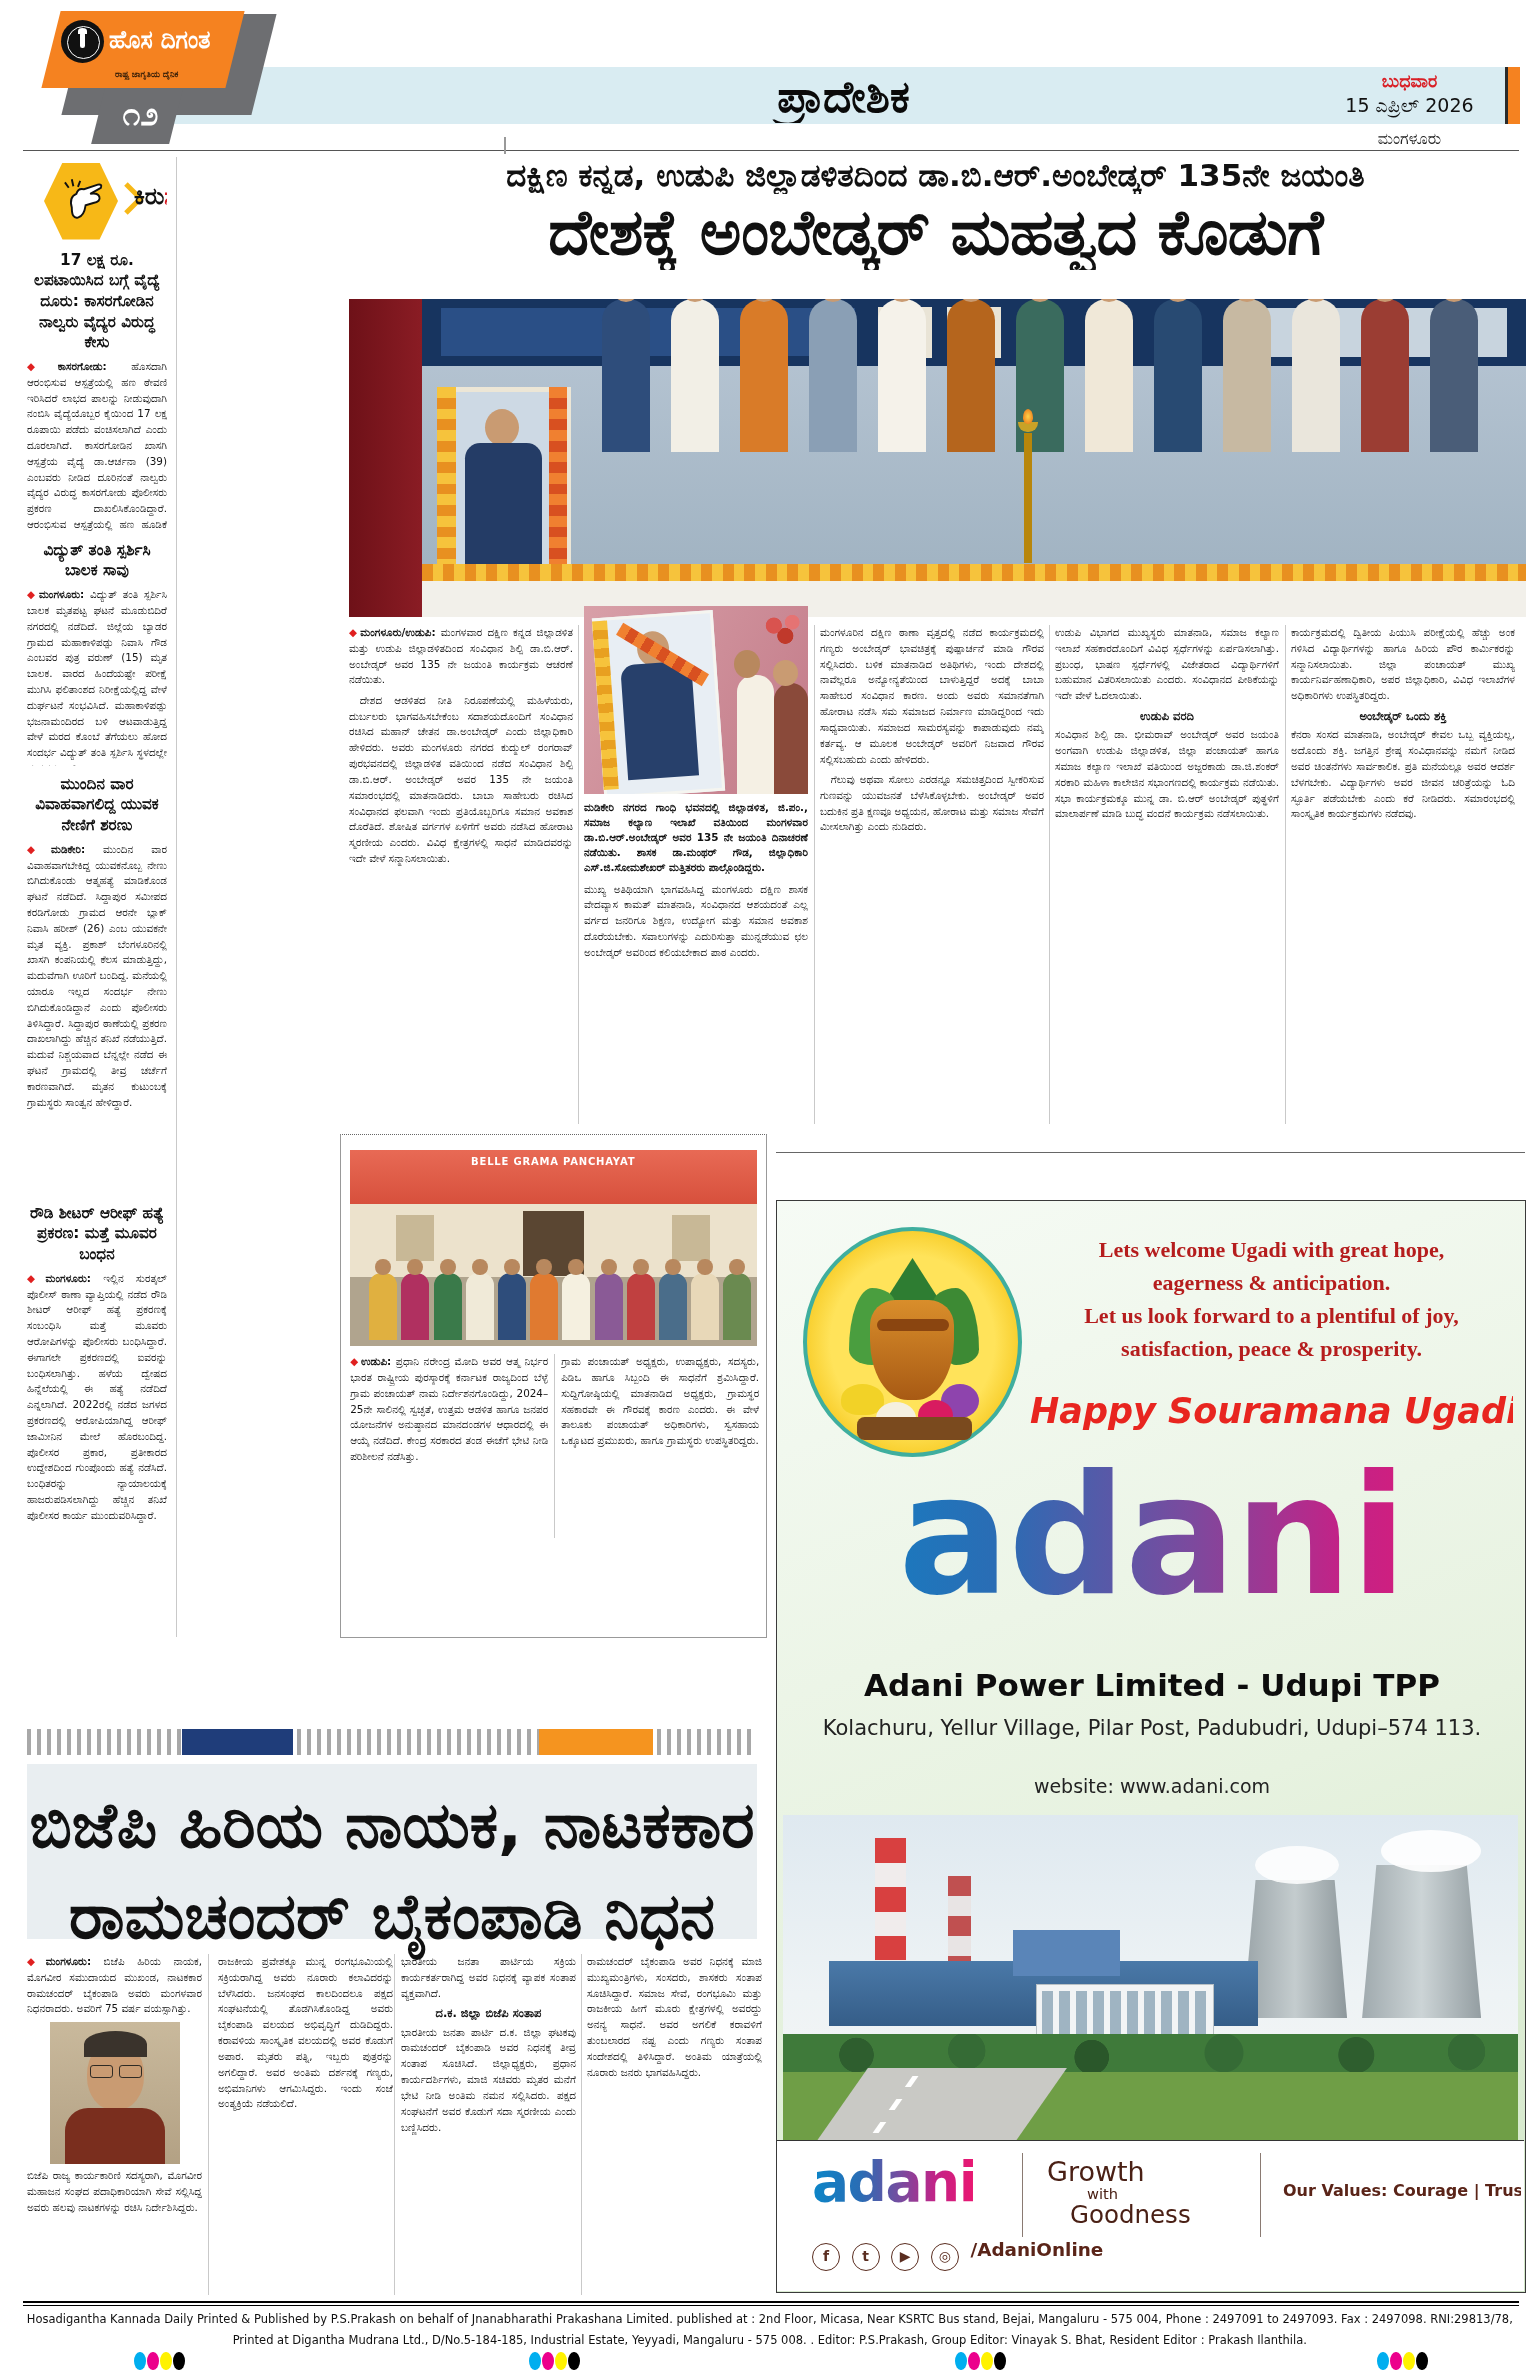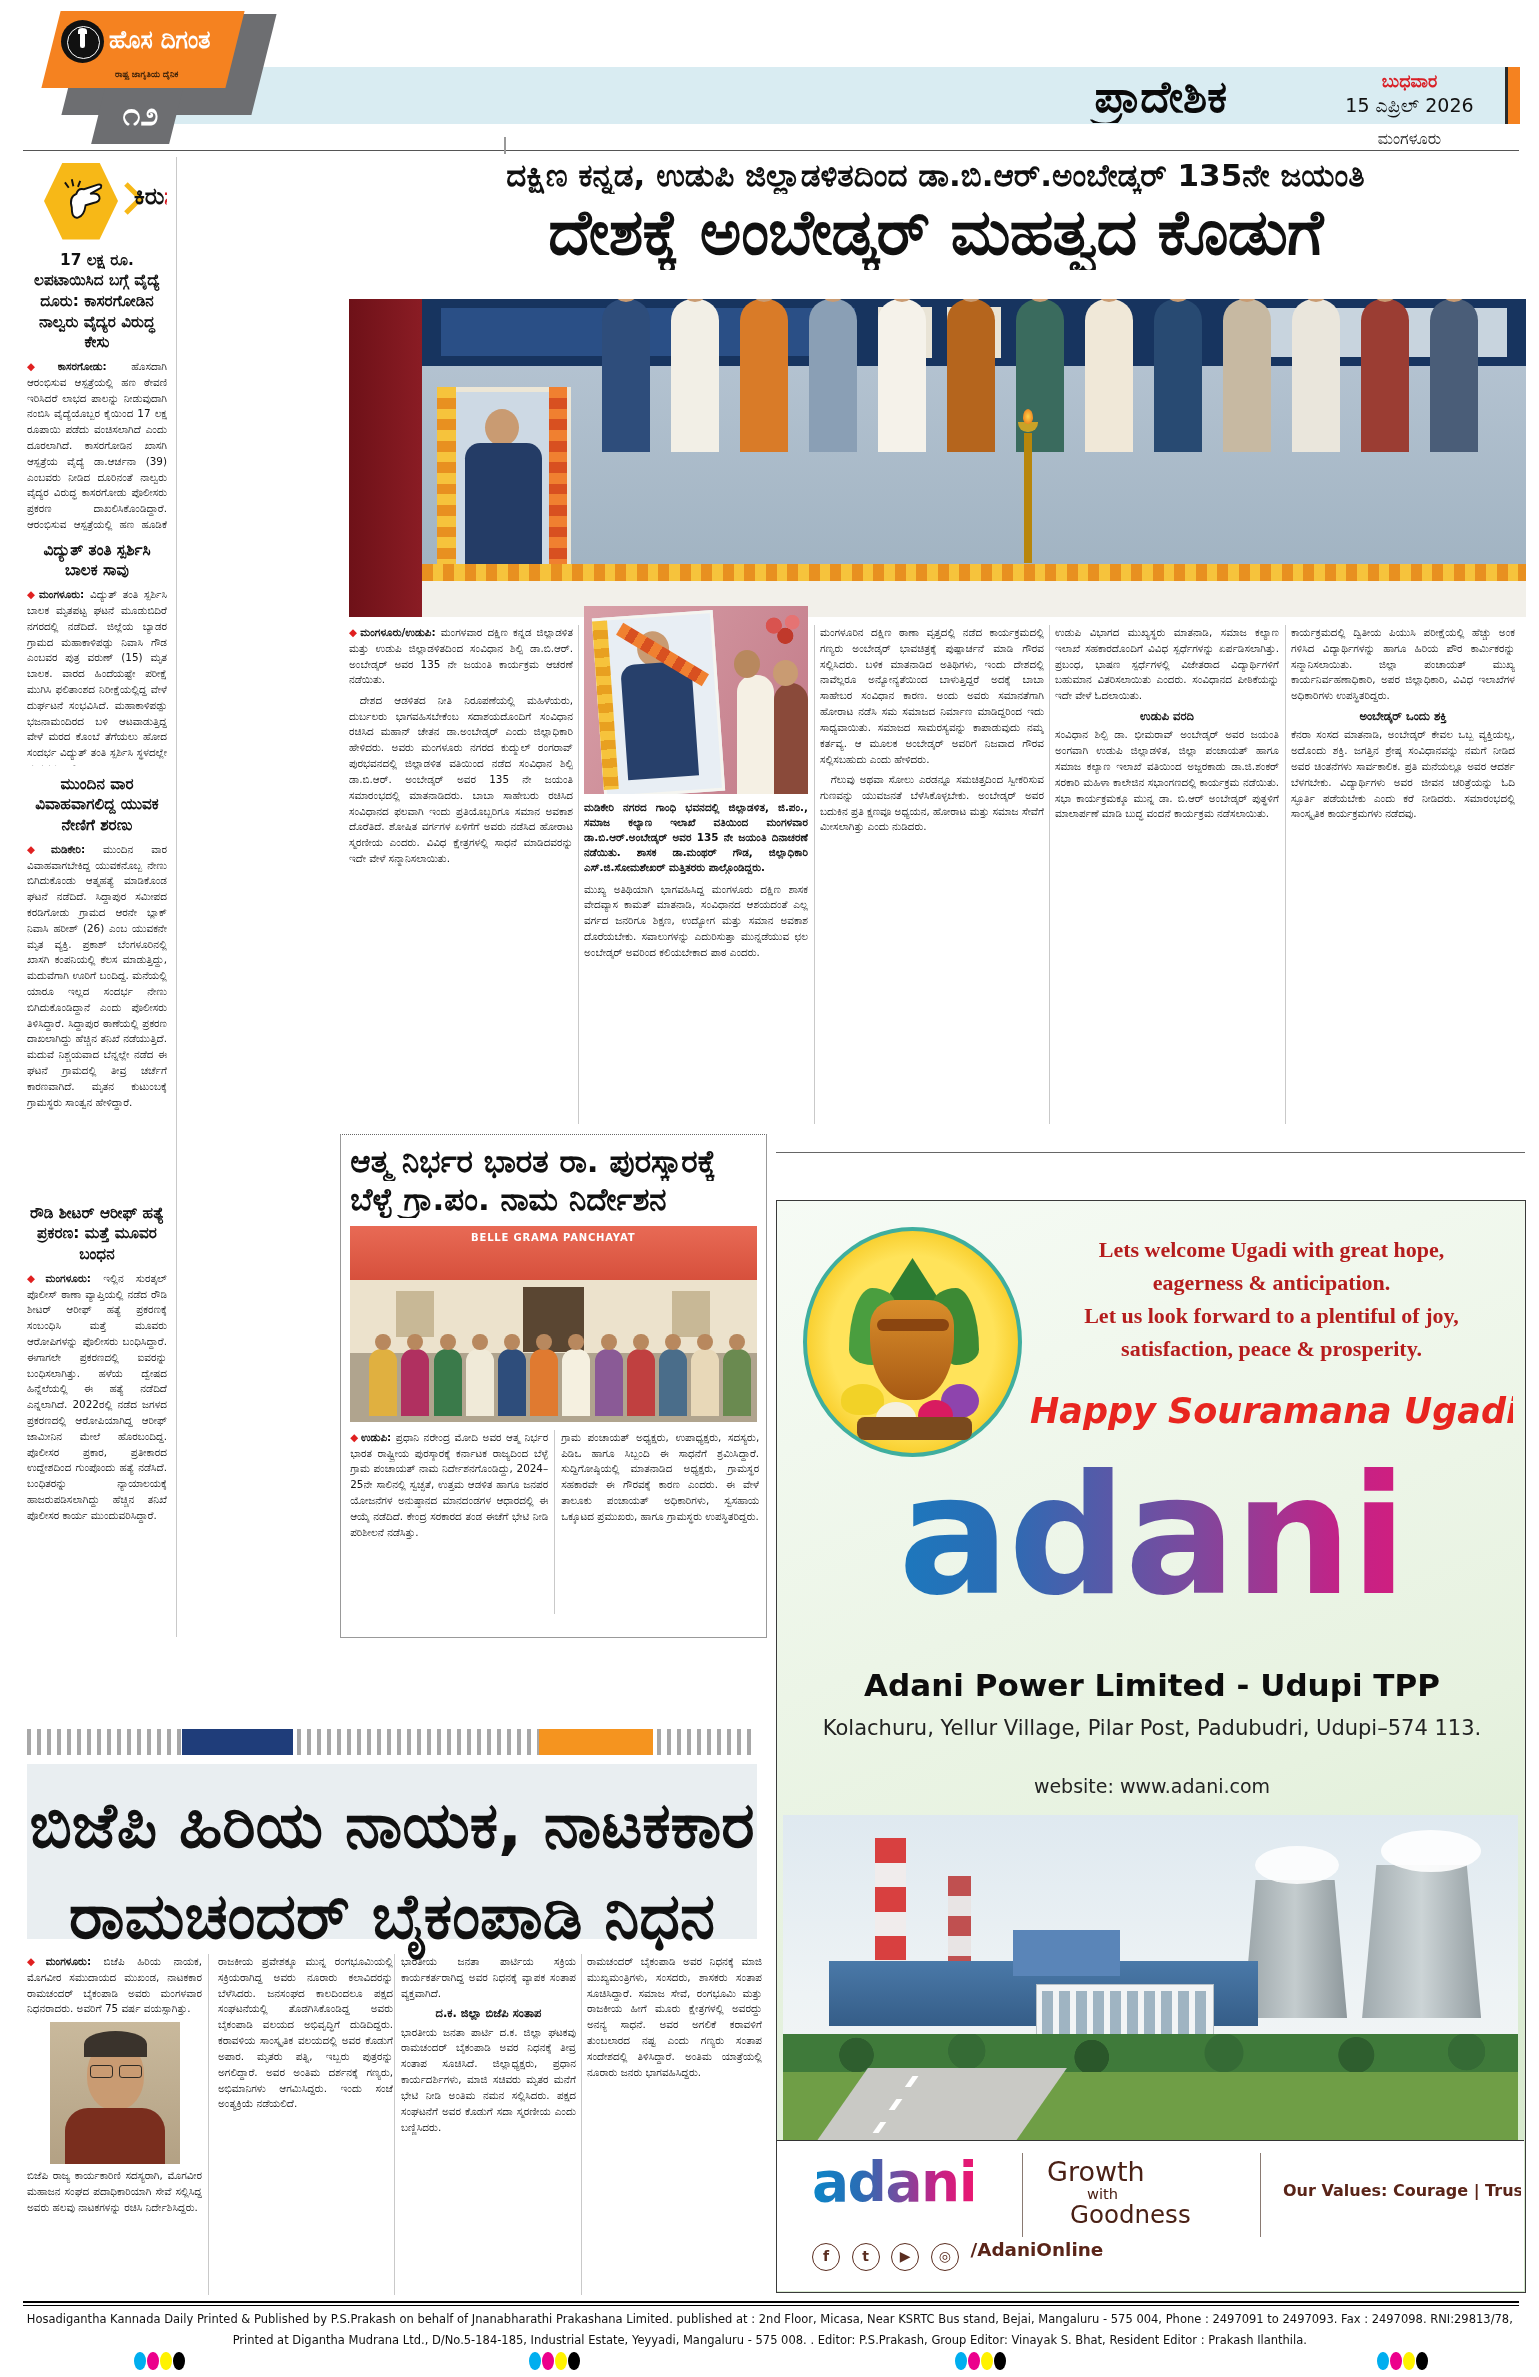--- a/index.html
+++ b/index.html
@@ -43,21 +43,21 @@
   <div class="abs" style="left:106px;top:95px;width:69px;text-align:center;color:#fff;font-size:32px;font-weight:bold;">೧೨</div>
 
   <div class="abs" style="left:61px;top:20px;width:43px;height:43px;border-radius:50%;background:#111;">
     <div class="abs" style="left:6.1px;top:6.1px;width:31px;height:31px;border-radius:50%;border:1.5px solid #fff;"></div>
     <div class="abs" style="left:19px;top:12.3px;width:4.6px;height:15.3px;background:#fff;border-radius:2.3px;"></div>
     <div class="abs" style="left:17px;top:7.7px;width:9.2px;height:6.1px;border-radius:50% 50% 0 0;background:#fff;"></div>
   </div>
   <div class="abs" style="left:109px;top:24.5px;width:123px;color:#fff;font-size:25px;font-weight:bold;white-space:nowrap;overflow:hidden;transform:scaleX(.92);transform-origin:left;">ಹೊಸ ದಿಗಂತ</div>
   <div class="abs" style="left:115px;top:69px;width:115px;color:#3a2008;font-size:8.4px;font-weight:bold;white-space:nowrap;overflow:hidden;">ರಾಷ್ಟ್ರ ಜಾಗೃತಿಯ ದೈನಿಕ</div>
 
-  <div class="abs" style="left:460px;top:71px;width:767px;text-align:right;font-size:44px;font-weight:bold;color:#0a0a0a;white-space:nowrap;overflow:hidden;">ಪ್ರಾದೇಶಿಕ</div>
+  <div class="abs" style="left:460px;top:71px;width:767px;text-align:center;font-size:44px;font-weight:bold;color:#0a0a0a;white-space:nowrap;overflow:hidden;">ಪ್ರಾದೇಶಿಕ</div>
 
   <div class="abs ctr" style="left:1319px;top:71px;width:181px;">
     <div style="color:#d92027;font-weight:bold;font-size:17.6px;">ಬುಧವಾರ</div>
     <div style="color:#111;font-size:19px;margin-top:1.5px;">15 ಎಪ್ರಿಲ್ 2026</div>
   </div>
   <div class="abs ctr" style="left:1319px;top:129px;width:181px;font-size:16px;color:#222;">ಮಂಗಳೂರು</div>
 
   <div class="abs" style="left:23px;top:150px;width:1496px;height:0.8px;background:#555;"></div>
   <div class="abs" style="left:504px;top:137px;width:1.5px;height:17px;background:#999;"></div>
 </div>
@@ -197,24 +197,20 @@
     </div>
 </div>
 
 <div class="abs vline" style="left:578px;top:625px;height:499px;"></div>
 <div class="abs vline" style="left:814px;top:625px;height:499px;"></div>
 <div class="abs vline" style="left:1049px;top:625px;height:499px;"></div>
 <div class="abs vline" style="left:1285px;top:625px;height:499px;"></div>
 <div class="abs" style="left:776px;top:1152px;width:749px;height:0.8px;background:#666;"></div>
 
 <div class="abs" style="left:340px;top:1134px;width:427px;height:504px;border:0.8px solid #999;border-top:1.5px dotted #666;padding:7.7px 9.2px;box-sizing:border-box;overflow:hidden;">
-  <div class="ovh" style="font-size:31px;font-weight:bold;line-height:1.22;">
-    <div style="white-space:nowrap;overflow:hidden;">ಆತ್ಮ ನಿರ್ಭರ ಭಾರತ ರಾ. ಪುರಸ್ಕಾರಕ್ಕೆ</div>
-    <div style="white-space:nowrap;overflow:hidden;">ಬೆಳ್ಳೆ ಗ್ರಾ.ಪಂ. ನಾಮ ನಿರ್ದೇಶನ</div>
-  </div>
   <div class="ovh" style="position:relative;width:407px;height:196px;margin-top:7.7px;background:#cfd4d8;">
     <div class="abs" style="left:0;top:0;width:407px;height:54px;background:linear-gradient(#e86a55,#d7503c);"></div>
     <div class="abs ctr" style="left:69px;top:6.1px;width:268px;color:#fff;font-weight:bold;font-size:10px;letter-spacing:0.8px;">BELLE GRAMA PANCHAYAT</div>
     <div class="abs" style="left:0;top:54px;width:407px;height:73px;background:#ece2cc;"></div>
     <div class="abs" style="left:173px;top:61px;width:61px;height:65px;background:#5a4632;"></div>
     <div class="abs" style="left:46px;top:65px;width:38px;height:46px;background:#c8b896;"></div>
     <div class="abs" style="left:322px;top:65px;width:38px;height:46px;background:#c8b896;"></div>
     <div class="abs" style="left:0;top:127px;width:407px;height:69px;background:#b0a48e;"></div>
     <span class="qq" style="left:19px;background:#e0b040;"></span>
     <span class="qq" style="left:51px;background:#b03060;"></span>

